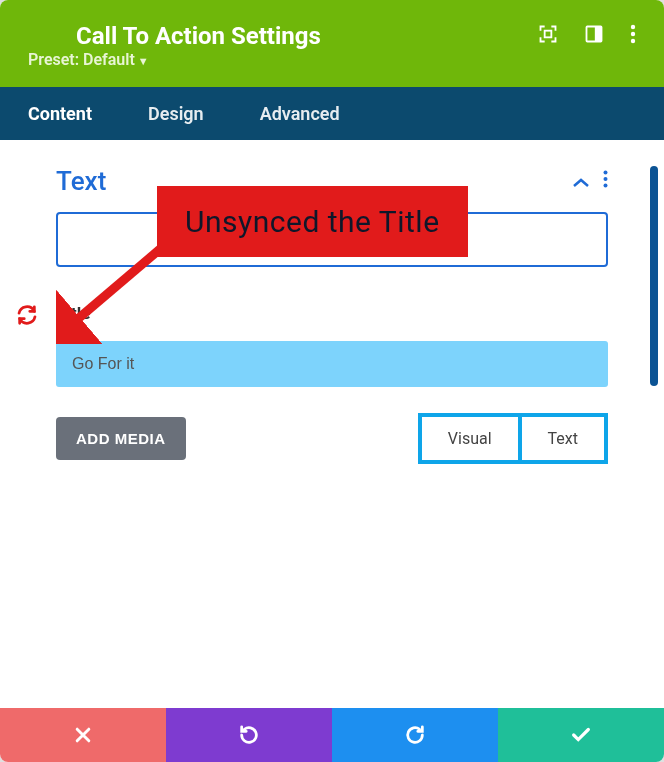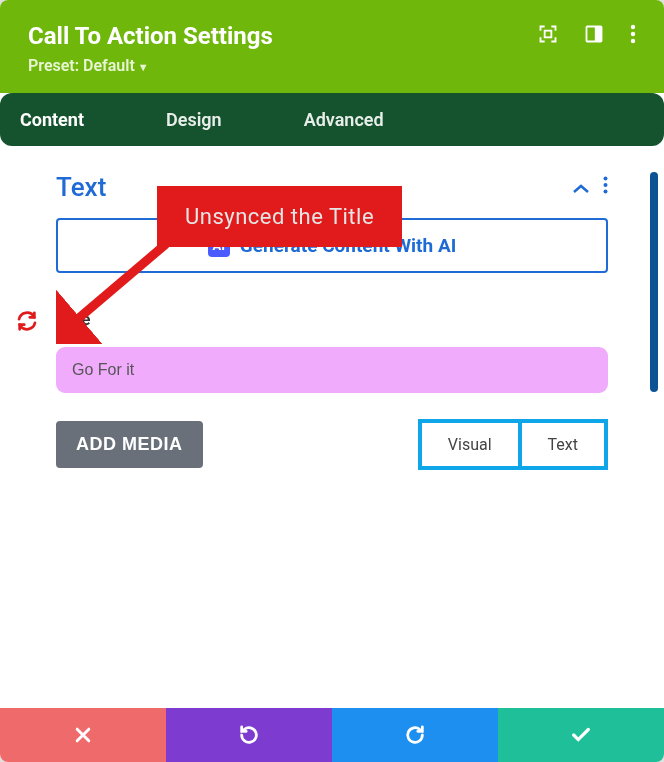--- a/index.html
+++ b/index.html
@@ -5,34 +5,34 @@
   * { box-sizing: border-box; margin: 0; padding: 0; }
   body { font-family: -apple-system, BlinkMacSystemFont, "Segoe UI", Roboto, sans-serif; background: #f0f0f0; }
   .modal {
     width: 664px; height: 762px; margin: 0 auto; background: #fff;
     border-radius: 8px; overflow: hidden; box-shadow: 0 0 0 4px #e0e0e0;
     display: flex; flex-direction: column; position: relative;
   }
   .header {
     background: #6fb70a; padding: 22px 28px 18px 28px; color: #fff;
   }
-  .header-top { display: flex; align-items: center; }
+  .header-top { display: flex; align-items: center; margin-left: 48px; }
   .title { font-size: 24px; font-weight: 700; flex: 1; }
   .header-icons { display: flex; gap: 26px; align-items: center; }
   .header-icons span, .header-icons svg { color: #fff; cursor: pointer; }
-  .preset { font-size: 16px; font-weight: 600; margin-top: 6px; color: #e8f5d4; }
+  .preset { font-size: 16px; font-weight: 600; color: #e8f5d4; }
   .preset-caret { font-size: 11px; margin-left: 3px; }
   .tabs {
-    background: #14532d; display: flex; padding-left: 20px; border-radius: 12px;
+    background: #0c4a6e; display: flex; padding-left: 28px;
   }
   .tab {
     padding: 16px 0; margin-right: 56px; font-size: 18px; font-weight: 700;
     color: #fff; cursor: pointer;
   }
-  .tab.inactive { font-weight: 600; opacity: 0.9; margin-left: 26px; }
+  .tab.inactive { font-weight: 600; opacity: 0.9; }
   .content {
     flex: 1; overflow-y: auto; position: relative; padding: 18px 56px 0 56px;
   }
   .scroll-indicator {
     position: absolute; right: 6px; top: 26px; width: 8px; height: 220px;
     background: #0b5394; border-radius: 4px;
   }
   .section-head {
     display: flex; align-items: center; margin: 8px 0 16px 0;
   }
@@ -53,48 +53,48 @@
     align-items: center; justify-content: center;
   }
   .field-row { position: relative; margin-bottom: 18px; }
   .sync-icon {
     position: absolute; left: -40px; top: 1px; width: 22px; height: 22px;
     cursor: pointer;
   }
   .sync-icon svg { width: 22px; height: 22px; }
   .field-label { font-size: 17px; font-weight: 700; color: #333; margin-bottom: 14px; }
   .field-input {
-    width: 100%; background: #f0abfc; border: none; padding: 14px 16px;
-    font-size: 16px; color: #555; border-radius: 9px;
+    width: 100%; background: #7dd3fc; border: none; padding: 14px 16px;
+    font-size: 16px; color: #555; border-radius: 3px;
   }
   .field-block { margin-bottom: 26px; }
   .body-controls { display: flex; align-items: center; gap: 12px; margin-top: 14px;}
   .add-media {
-    background: #6a707a; color: #fff; font-weight: 700; font-size: 18px;
+    background: #6a707a; color: #fff; font-weight: 700; font-size: 15px;
     padding: 13px 20px; border-radius: 4px; border: none; cursor: pointer;
     letter-spacing: 0.5px;
   }
   .editor-tabs { margin-left: auto; display: flex; }
   .ed-tab {
     background: #fff; border: 4px solid #0ea5e9; padding: 12px 26px;
     font-size: 16px; color: #444; cursor: pointer;
   }
   .ed-tab:first-child { border-right: none; }
   .footer { display: flex; height: 54px; }
   .fbtn {
     flex: 1; display: flex; align-items: center; justify-content: center;
     color: #fff; font-size: 20px; cursor: pointer;
   }
   .f-red { background: #ef6a6a; }
   .f-purple { background: #7e3bd0; }
   .f-blue { background: #1d8ff0; }
   .f-teal { background: #1fbf99; }
   .annotation {
     position: absolute; left: 157px; top: 186px; background: #e11b1b;
-    color: #e5e5e5; padding: 18px 28px; font-size: 22px; font-weight: 400;
+    color: #0f172a; padding: 18px 28px; font-size: 30px; font-weight: 400;
     z-index: 10; letter-spacing: 0.5px;
   }
   .arrow {
     position: absolute; left: 56px; top: 234px; z-index: 9;
   }
 </style>
 </head>
 <body>
 
 <div class="modal">

